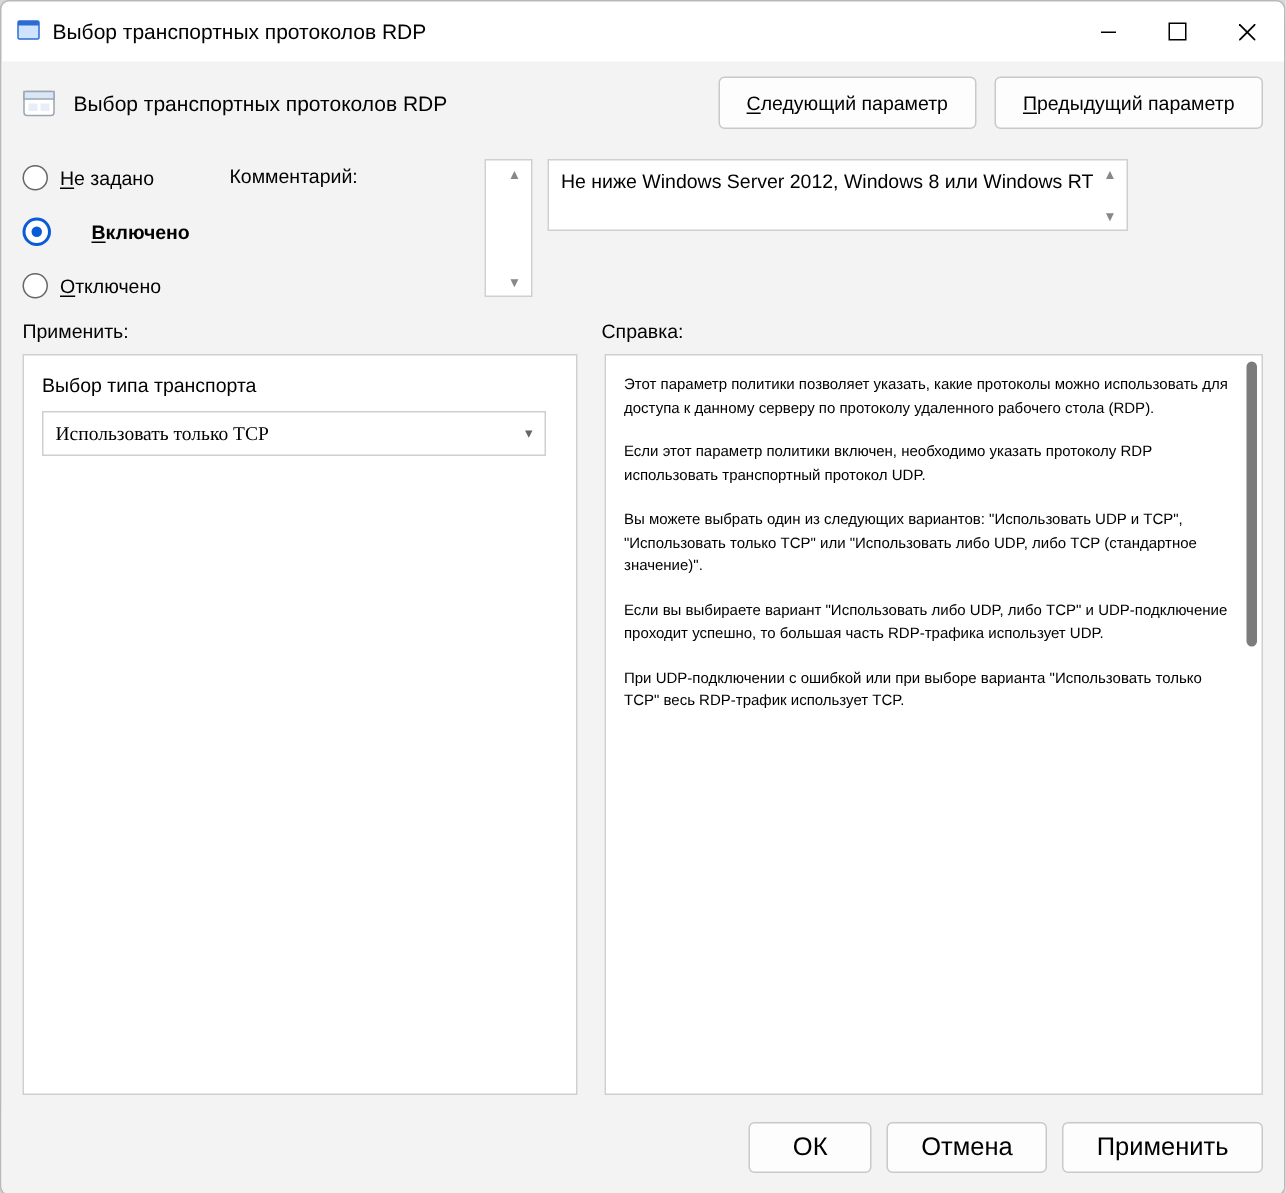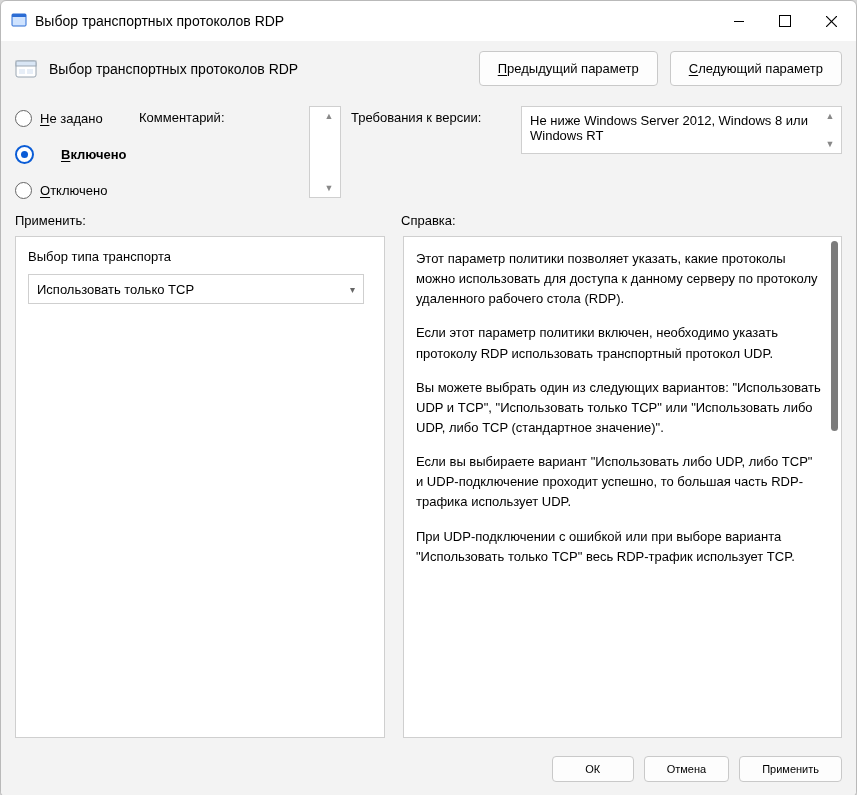--- a/index.html
+++ b/index.html
@@ -37,21 +37,21 @@
   .header{display:flex;align-items:center;padding:10px 14px 16px 14px;gap:12px;}
   .header .hicon{width:22px;height:22px;}
   .header .hicon svg{width:22px;height:22px;}
   .header .htitle{flex:1;font-size:14px;}
   .navbtn{
     background:var(--btn-bg);border:1px solid var(--btn-border);
     border-radius:4px;padding:9px 18px;font-size:13px;cursor:pointer;
   }
   .navbtn .u{text-decoration:underline;text-underline-offset:2px;}
   
-  .row2{display:flex;padding:4px 14px 0 14px;gap:4px;}
+  .row2{display:flex;padding:4px 14px 0 14px;gap:18px;}
   .radios{width:120px;display:flex;flex-direction:column;gap:18px;padding-top:4px;}
   .radio{display:flex;align-items:center;gap:8px;cursor:pointer;}
   .radio .circle{width:15px;height:15px;border:1px solid #666;border-radius:50%;display:flex;align-items:center;justify-content:center;background:#fff;}
   .radio.checked .circle{border:2px solid var(--accent);}
   .radio .dot{width:7px;height:7px;border-radius:50%;background:var(--accent);display:none;}
   .radio.checked .dot{display:block;}
   .radio .lbl .u{text-decoration:underline;text-underline-offset:2px;}
   .radio.checked .lbl{font-weight:600;margin-left:19px;}
   .commentcol{flex:1;display:flex;flex-direction:row;gap:10px;}
   .fieldrow{display:flex;gap:10px;align-items:flex-start;}
@@ -70,32 +70,32 @@
   .secrow .right{flex:1;}
   
   .panels{flex:1;display:flex;padding:0 14px 10px 14px;gap:18px;min-height:0;}
   .panel{background:#fff;border:1px solid var(--border);padding:12px;overflow:hidden;}
   .panel.left{width:344px;}
   .panel.right{flex:1;position:relative;padding-right:18px;}
   .panel .plabel{margin-bottom:10px;}
   .combo{
     width:300px;border:1px solid var(--border);background:#fff;
     height:28px;display:flex;align-items:center;padding:0 26px 0 8px;
-    position:relative;cursor:pointer;
+    position:relative;cursor:pointer;font-family:Liberation Serif, serif;
   }
   .combo .chev{position:absolute;right:8px;top:50%;transform:translateY(-50%);color:#666;font-size:10px;}
-  .help{font-size:13px;line-height:1.55;overflow-y:hidden;height:100%;}
+  .help{font-size:10px;line-height:1.55;overflow-y:hidden;height:100%;}
   .help p{margin:0 0 14px 0;}
   .vscroll{position:absolute;right:0;top:0;bottom:0;width:14px;display:flex;flex-direction:column;align-items:center;padding:2px 0;}
   .vscroll .thumb{width:7px;height:190px;background:var(--scroll-thumb);border-radius:4px;margin-top:2px;}
   
   .footer{padding:8px 14px 14px 14px;display:flex;justify-content:flex-end;gap:10px;background:var(--panel);}
   .btn{
     background:var(--btn-bg);border:1px solid var(--btn-border);
-    border-radius:4px;padding:6px 22px;font-size:11px;cursor:pointer;min-width:82px;text-align:center;
+    border-radius:4px;padding:6px 22px;font-size:17px;cursor:pointer;min-width:82px;text-align:center;
   }
 </style>
 </head>
 <body>
 
 <div class="window">
 
   <div class="titlebar">
     <span class="t-icon">
       <svg viewBox="0 0 16 16">
@@ -124,24 +124,24 @@
       <span class="hicon">
         <svg viewBox="0 0 22 22">
             <rect x="1" y="3" width="20" height="16" rx="2" fill="#fff" stroke="#9aa6b2"></rect>
             <rect x="1" y="3" width="20" height="5" fill="#d9e6f5" stroke="#9aa6b2"></rect>
             <rect x="4" y="11" width="6" height="5" fill="#e7eef7"></rect>
             <rect x="12" y="11" width="6" height="5" fill="#e7eef7"></rect>
           </svg>
       </span>
       <span class="htitle">Выбор транспортных протоколов RDP</span>
       <button class="navbtn">
-        <span class="u">П</span><span>редыдущий параметр</span>
+        <span class="u">С</span><span>ледующий параметр</span>
       </button>
       <button class="navbtn">
-        <span class="u">С</span><span>ледующий параметр</span>
+        <span class="u">П</span><span>редыдущий параметр</span>
       </button>
     </div>
 
     <div class="row2">
       <div class="radios">
         <label class="radio">
           <span class="circle"></span>
           <span class="lbl"><span class="u">Н</span><span>е задано</span></span>
         </label>
         <label class="radio checked">
@@ -161,21 +161,20 @@
           <div class="flabel">Комментарий:</div>
           <div class="textbox">
             <span></span>
             <div class="spin">
               <span class="arr">▲</span>
               <span class="arr">▼</span>
             </div>
           </div>
         </div>
         <div class="fieldrow">
-          <div class="flabel">Требования к версии:</div>
           <div class="textbox small">
             <span>Не ниже Windows Server 2012, Windows 8 или Windows RT</span>
             <div class="spin">
               <span class="arr">▲</span>
               <span class="arr">▼</span>
             </div>
           </div>
         </div>
       </div>
     </div>

